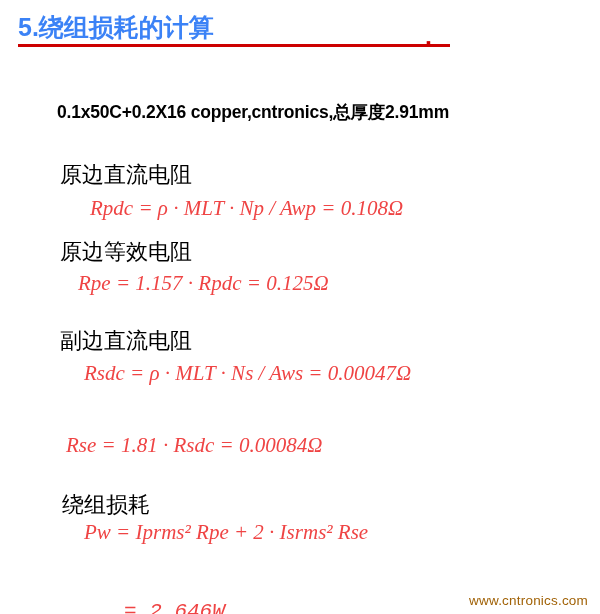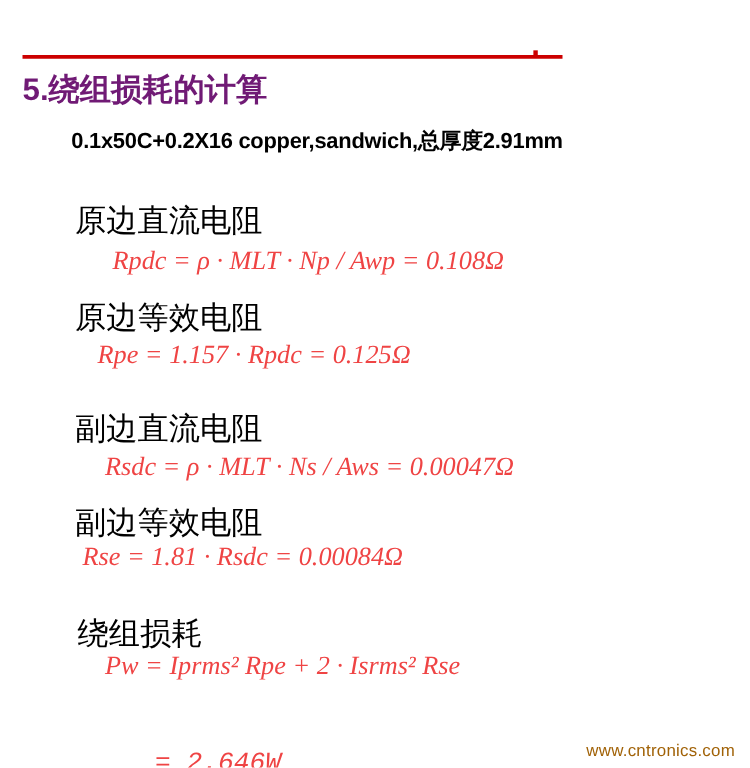--- a/index.html
+++ b/index.html
@@ -21,28 +21,27 @@
     height: 614px;
   }
   
   .title-wrap {
     position: absolute;
     left: 18px;
     top: 12px;
     width: 440px;
   }
   .title {
-    color: #701a75;
+    color: #3b82f6;
     font-size: 25px;
     font-weight: bold;
     font-family: "Liberation Sans", sans-serif;
     letter-spacing: 0px;
     line-height: 30px;
     white-space: nowrap;
-    margin-top: 45px;
   }
   .title-dot {
     position: absolute;
     left: 425px;
     top: 22px;
     color: #cc0000;
     font-size: 25px;
     font-weight: bold;
   }
   .title-rule {
@@ -62,21 +61,21 @@
     font-weight: bold;
     color: #000000;
     font-family: "Liberation Sans", sans-serif;
     white-space: nowrap;
     letter-spacing: -0.2px;
   }
   
   .cjk-label {
     position: absolute;
     font-family: Liberation Serif, serif;
-    font-size: 25px;
+    font-size: 22px;
     color: #000000;
     white-space: nowrap;
   }
   
   .eq {
     position: absolute;
     font-family: "Liberation Serif", serif;
     font-style: italic;
     font-size: 21px;
     color: #ef4444;
@@ -97,38 +96,37 @@
 <body>
 
 <div class="slide">
 
   <div class="title-wrap">
     <div class="title">5.绕组损耗的计算</div>
   </div>
   <div class="title-dot">.</div>
   <div class="title-rule"></div>
 
-  <div class="subhead">0.1x50C+0.2X16 copper,sandwich,总厚度2.91mm</div>
+  <div class="subhead">0.1x50C+0.2X16 copper,cntronics,总厚度2.91mm</div>
 
   <div class="cjk-label" style="left:60px; top:160px;">原边直流电阻</div>
   <div class="eq" style="left:90px; top:196px;">
     <span class="ghost">Rpdc = ρ · MLT · Np / Awp = 0.108Ω</span>
   </div>
 
   <div class="cjk-label" style="left:60px; top:237px;">原边等效电阻</div>
   <div class="eq" style="left:78px; top:271px;">
     <span>Rpe = 1.157 · Rpdc = 0.125Ω</span>
   </div>
 
   <div class="cjk-label" style="left:60px; top:326px;">副边直流电阻</div>
   <div class="eq" style="left:84px; top:361px;">
     <span>Rsdc = ρ · MLT · Ns / Aws = 0.00047Ω</span>
   </div>
 
-  <div class="cjk-label" style="left:60px; top:401px;">副边等效电阻</div>
   <div class="eq" style="left:66px; top:433px;">
     <span>Rse = 1.81 · Rsdc = 0.00084Ω</span>
   </div>
 
   <div class="cjk-label" style="left:62px; top:490px;">绕组损耗</div>
   <div class="eq" style="left:84px; top:520px;">
     <span>Pw = Iprms² Rpe + 2 · Isrms² Rse</span>
   </div>
   <div class="eq" style="left:124px; top:600px;font-family:Liberation Mono, monospace;">
     <span>= 2.646W</span>

